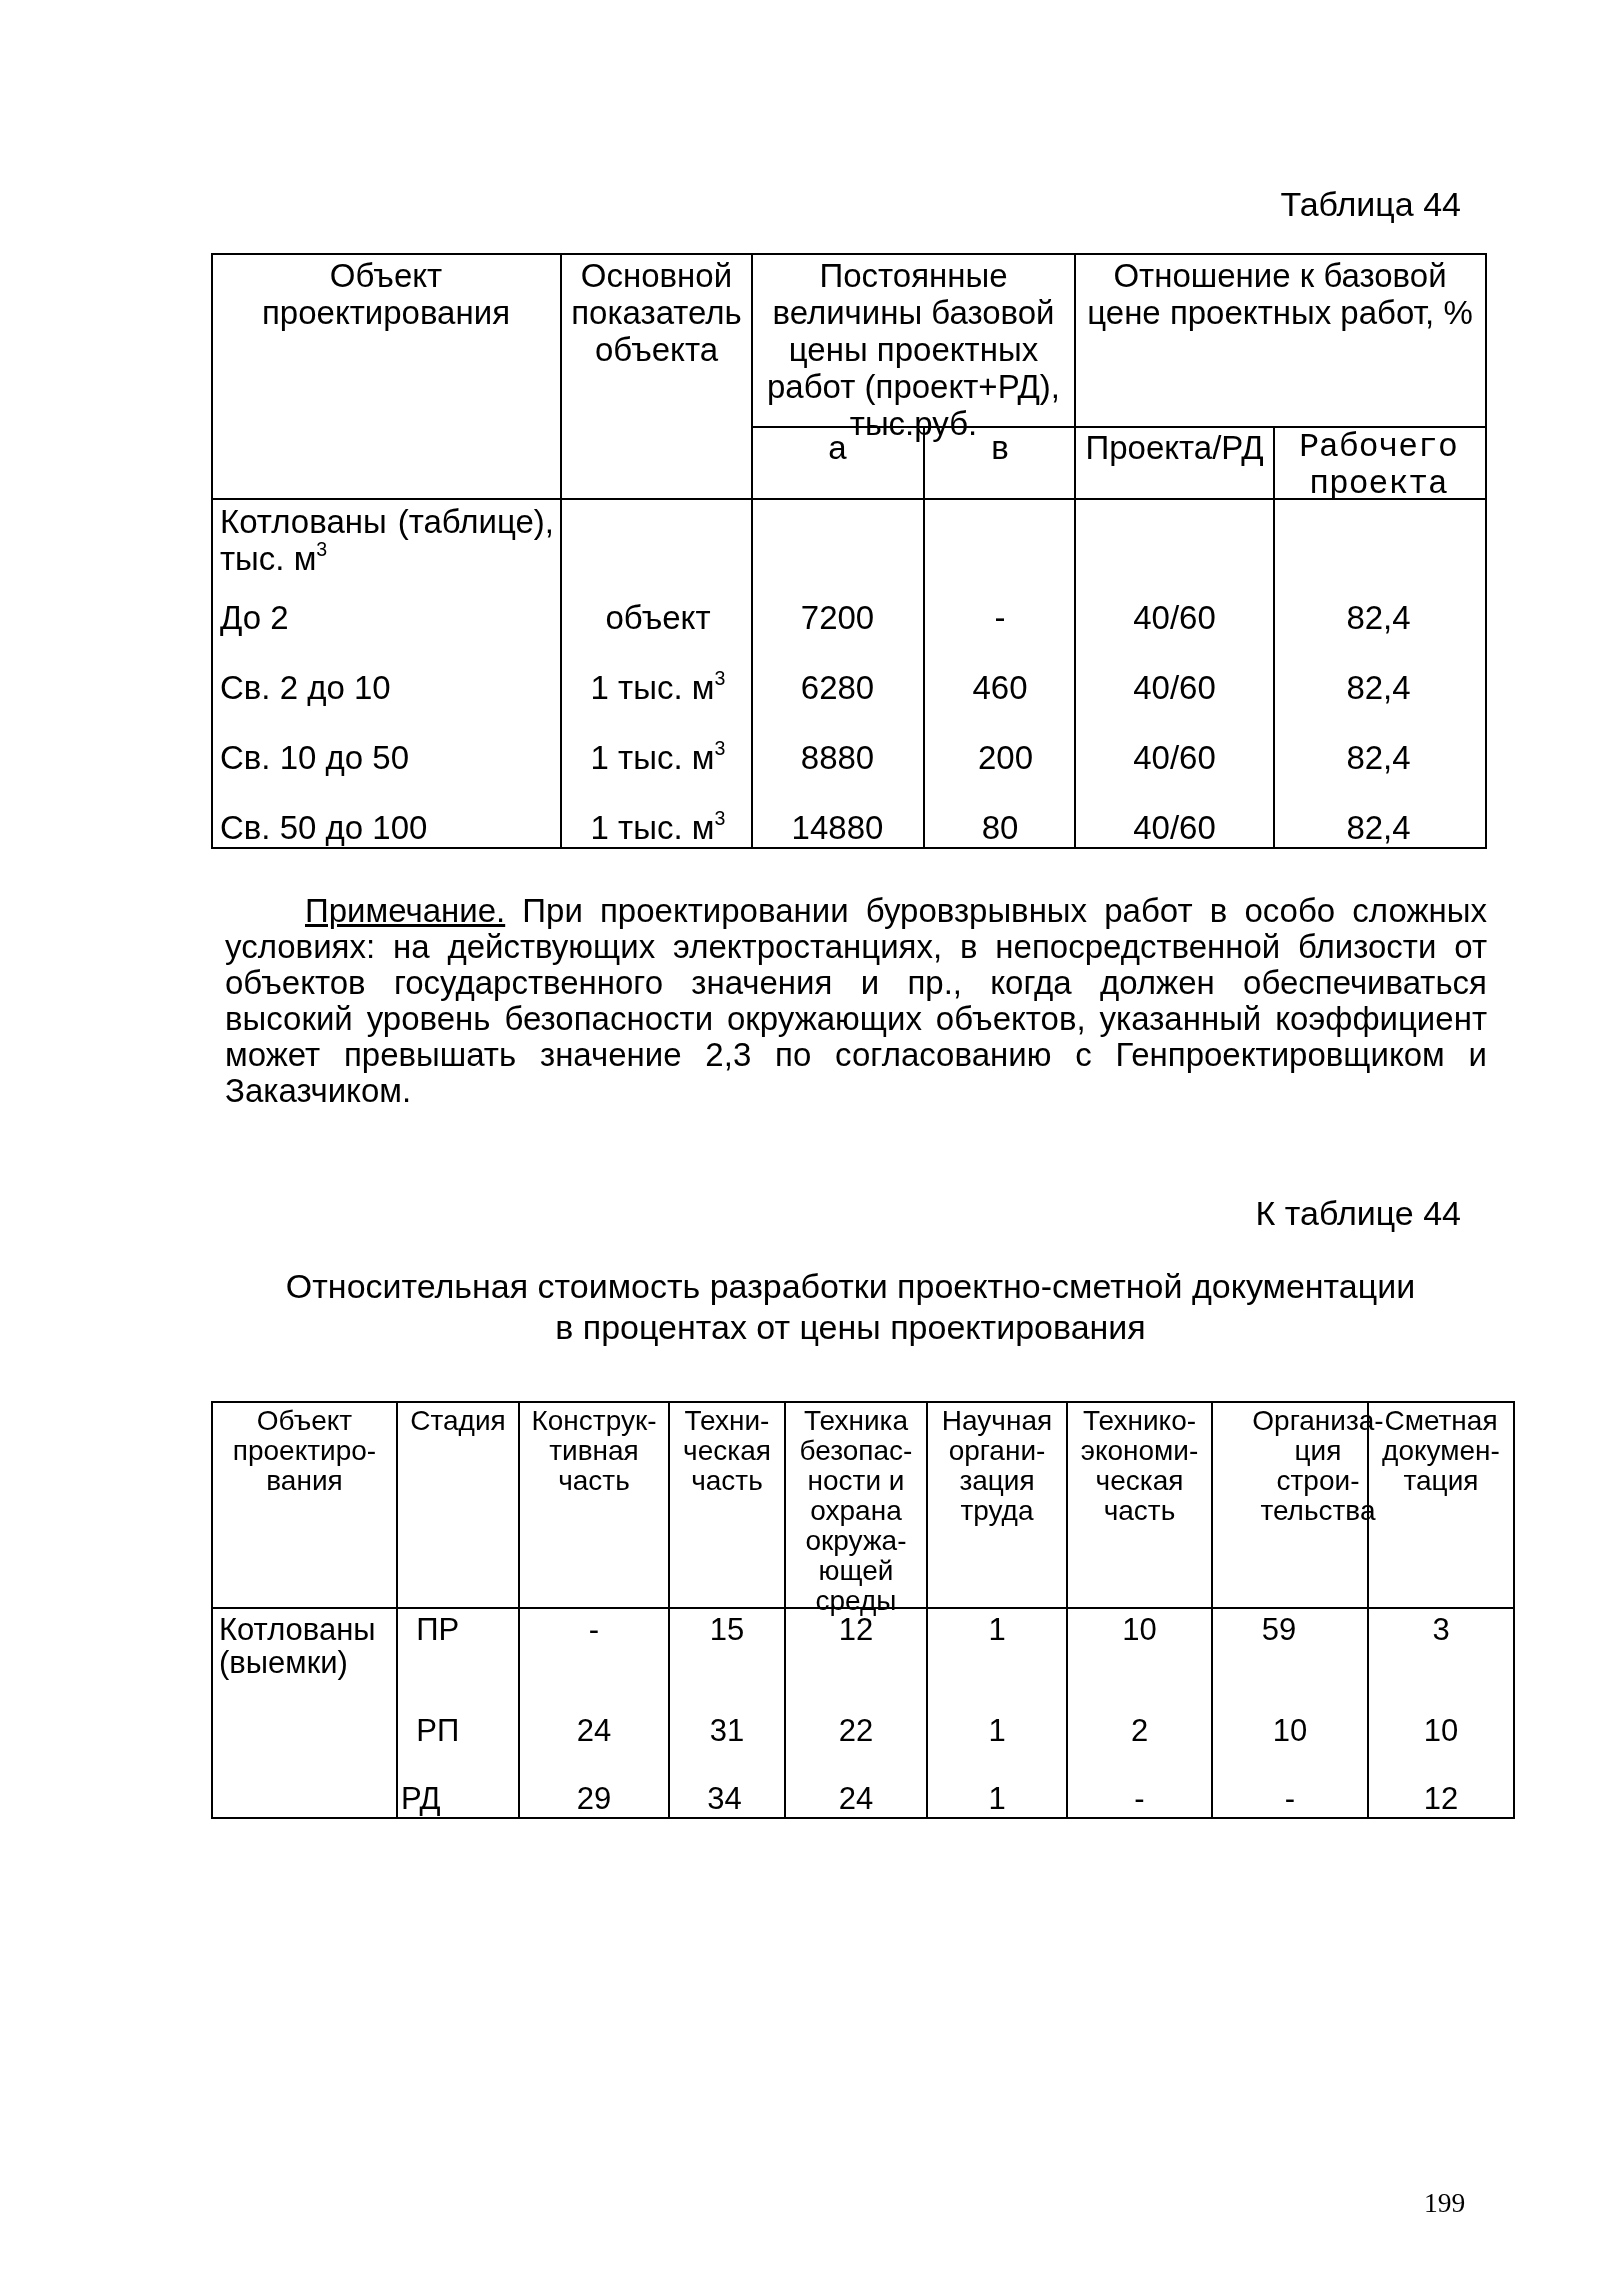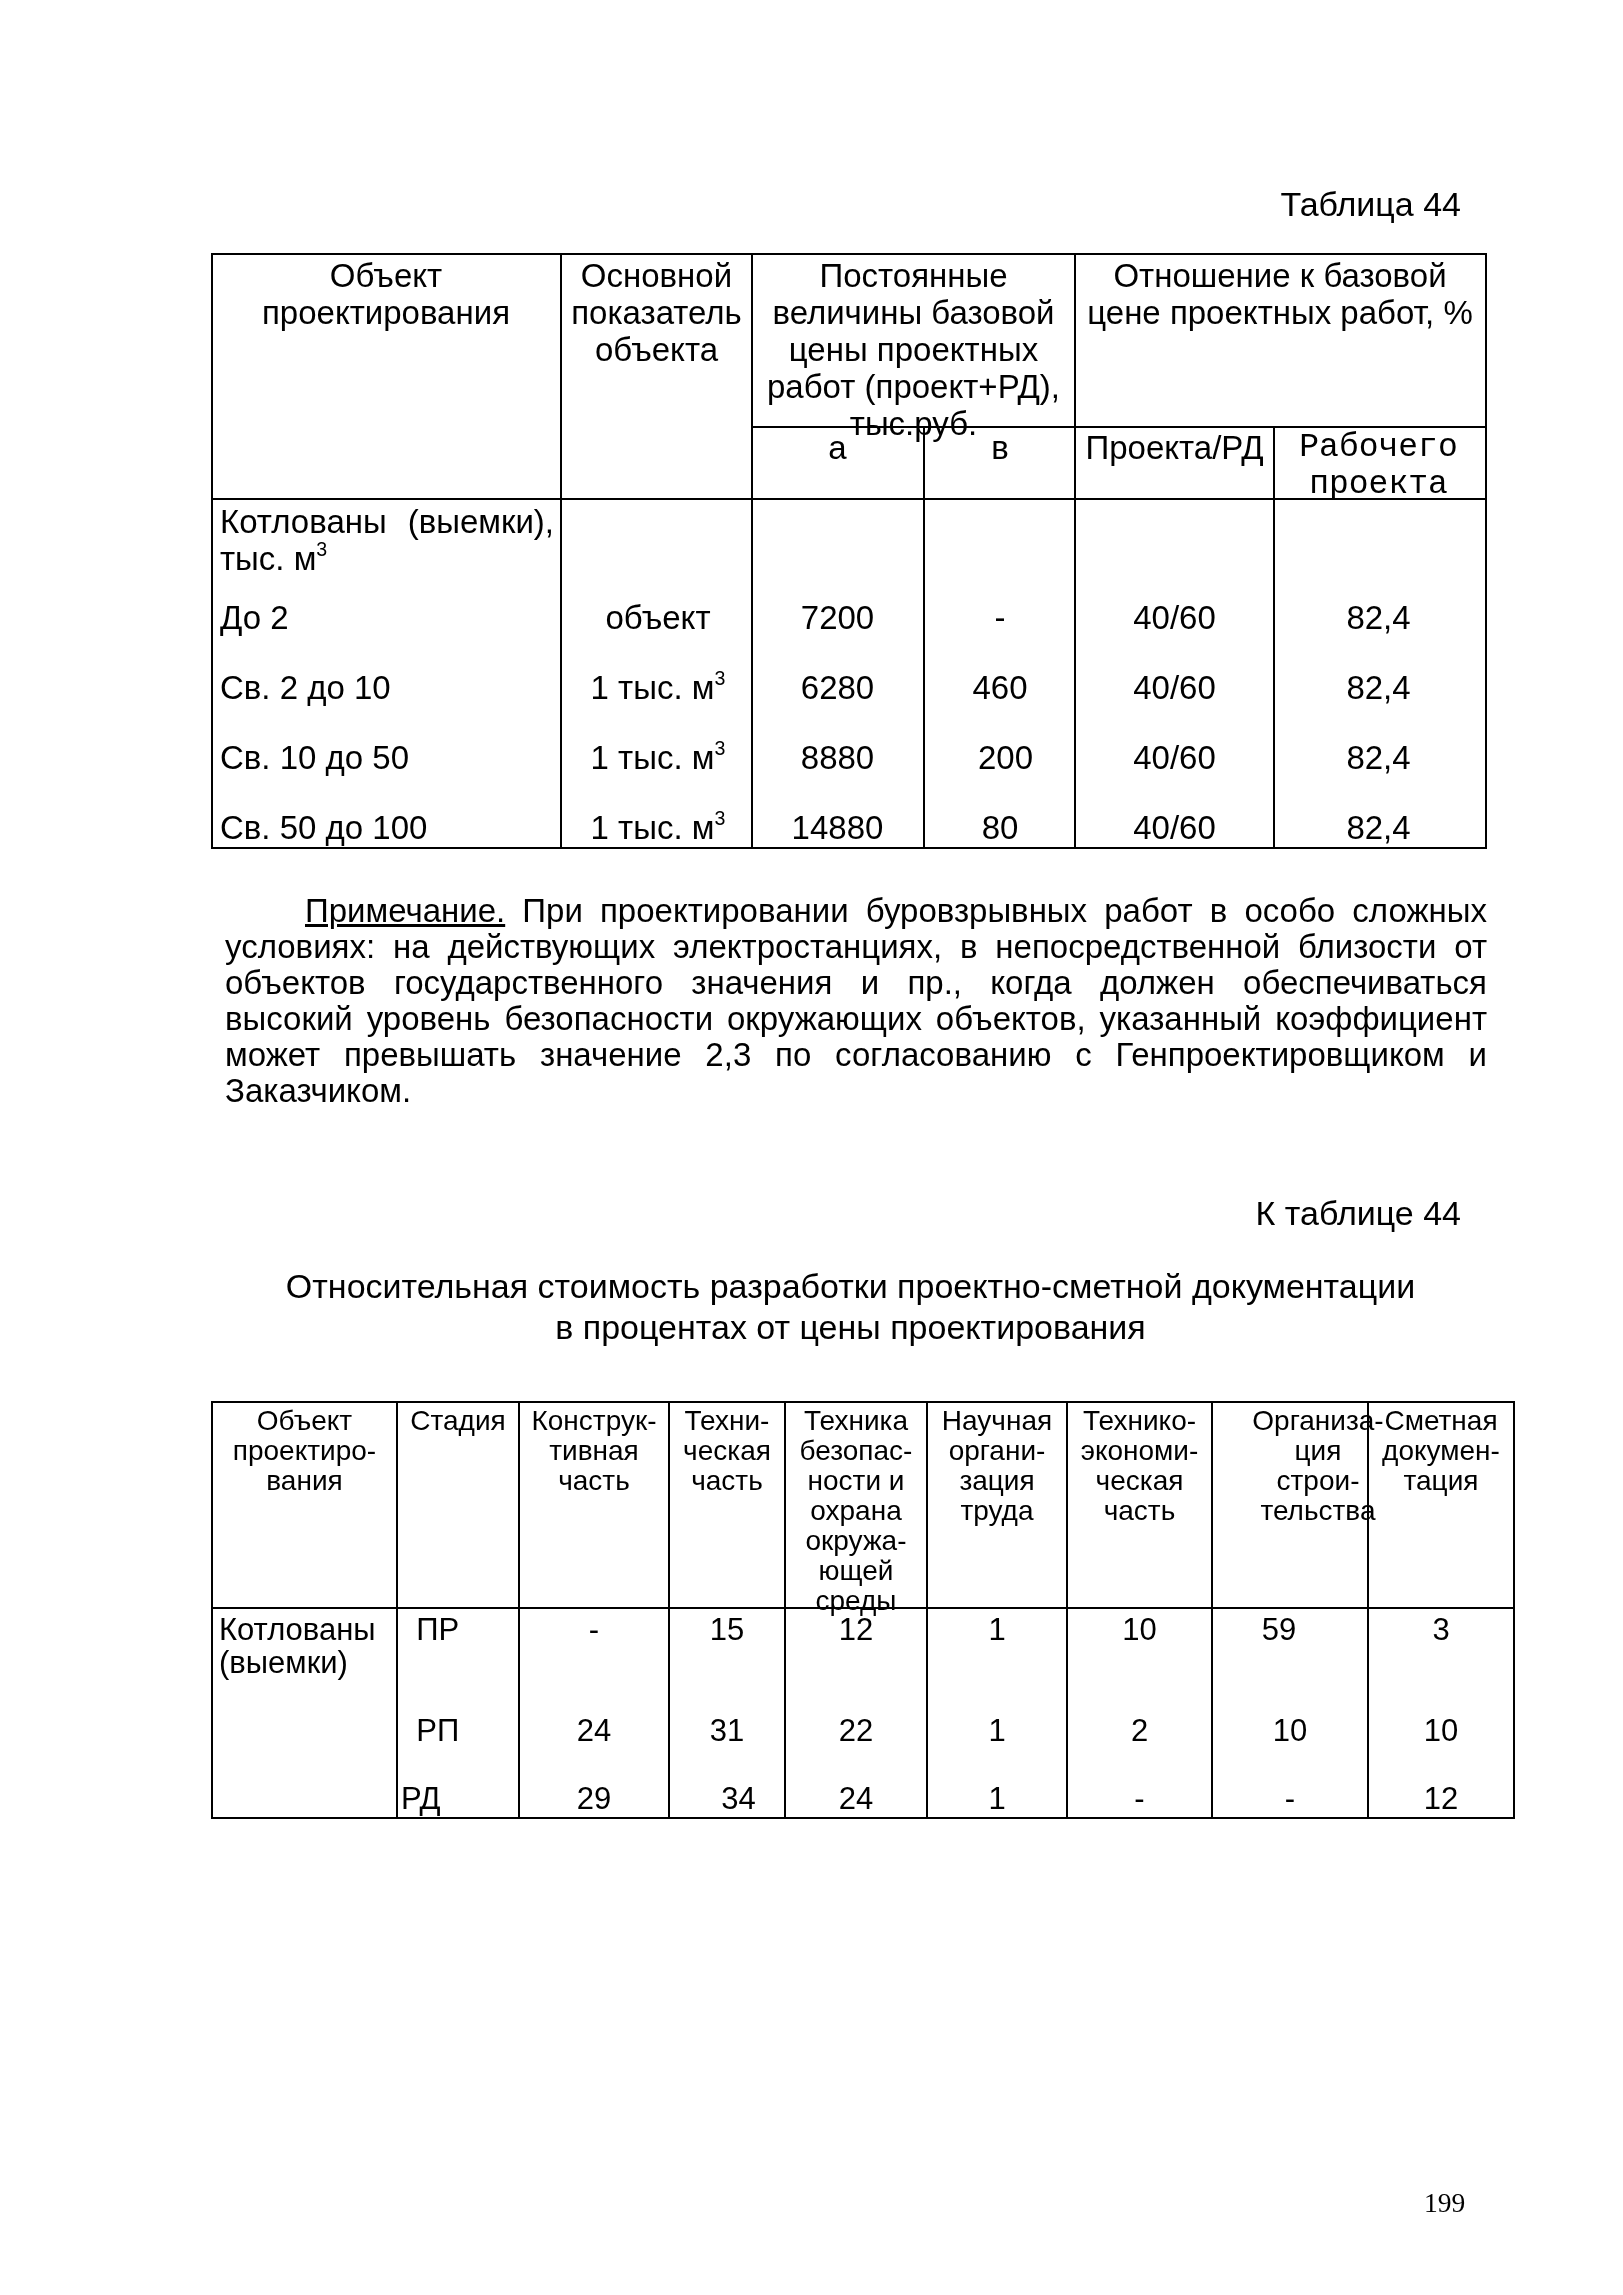--- a/index.html
+++ b/index.html
@@ -48,21 +48,21 @@
 
   <div class="cell" style="left:216px; top:257px; width:340px;">Объект проектирования</div>
   <div class="cell" style="left:564px; top:257px; width:185px;">Основной показатель объекта</div>
   <div class="cell" style="left:755px; top:257px; width:317px;">Постоянные величины базовой цены проектных работ (проект+РД), тыс.руб.</div>
   <div class="cell" style="left:1078px; top:257px; width:404px;">Отношение к базовой цене проектных работ, %</div>
   <div class="cell" style="left:753px; top:429px; width:169px;">а</div>
   <div class="cell" style="left:925px; top:429px; width:150px;">в</div>
   <div class="cell" style="left:1076px; top:429px; width:197px;">Проекта/РД</div>
   <div class="cell" style="left:1283px; top:429px; width:191px;font-family:Liberation Mono, monospace;">Рабочего проекта</div>
 
-  <div class="cell-l" style="left:220px; top:503px; width:334px; text-align:justify; text-align-last:left;"><span>Котлованы (выемки), тыс. м</span><span class="sup">3</span></div>
+  <div class="cell-l" style="left:220px; top:503px; width:334px; text-align:justify; text-align-last:left;"><span>Котлованы (таблице), тыс. м</span><span class="sup">3</span></div>
 
   <div>
     <div class="cell-l" style="left:220px; top:599px;">До 2</div>
     <div class="cell" style="left:564px; top:599px; width:188px;"><span>объект</span><span class="sup"></span></div>
     <div class="cell" style="left:753px; top:599px; width:169px;">7200</div>
     <div class="cell" style="left:925px; top:599px; width:150px;">-</div>
     <div class="cell" style="left:1076px; top:599px; width:197px;">40/60</div>
     <div class="cell" style="left:1283px; top:599px; width:191px;">82,4</div>
   </div>
   <div>
@@ -185,21 +185,21 @@
         <div class="d2" style="left: 670px; width: 114px; top: 1712px;">31</div>
         <div class="d2" style="left: 786px; width: 140px; top: 1712px;">22</div>
         <div class="d2" style="left: 928px; width: 138px; top: 1712px;">1</div>
         <div class="d2" style="left: 1068px; width: 143px; top: 1712px;">2</div>
         <div class="d2" style="left: 1213px; width: 154px; top: 1712px;">10</div>
         <div class="d2" style="left: 1369px; width: 144px; top: 1712px;">10</div>
       </div>
       <div>
         <div class="d2" style="left: 398px; width: 132px; top: 1780px; text-align: left; padding-left: 3px; box-sizing: border-box;">РД</div>
         <div class="d2" style="left: 520px; width: 148px; top: 1780px;">29</div>
-        <div class="d2" style="left: 670px; width: 109px; top: 1780px; margin-left: 14px;">34</div>
+        <div class="d2" style="left: 670px; width: 109px; top: 1780px;">34</div>
         <div class="d2" style="left: 786px; width: 140px; top: 1780px;">24</div>
         <div class="d2" style="left: 928px; width: 138px; top: 1780px;">1</div>
         <div class="d2" style="left: 1068px; width: 143px; top: 1780px;">-</div>
         <div class="d2" style="left: 1213px; width: 154px; top: 1780px;">-</div>
         <div class="d2" style="left: 1369px; width: 144px; top: 1780px;">12</div>
       </div>
     </div>
 </div>
 
 <div class="pageno">199</div>

